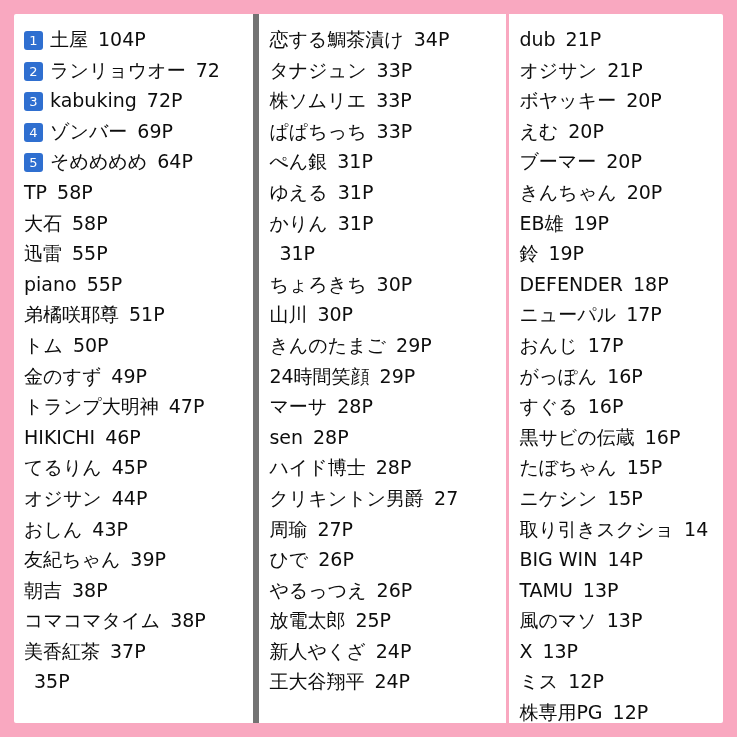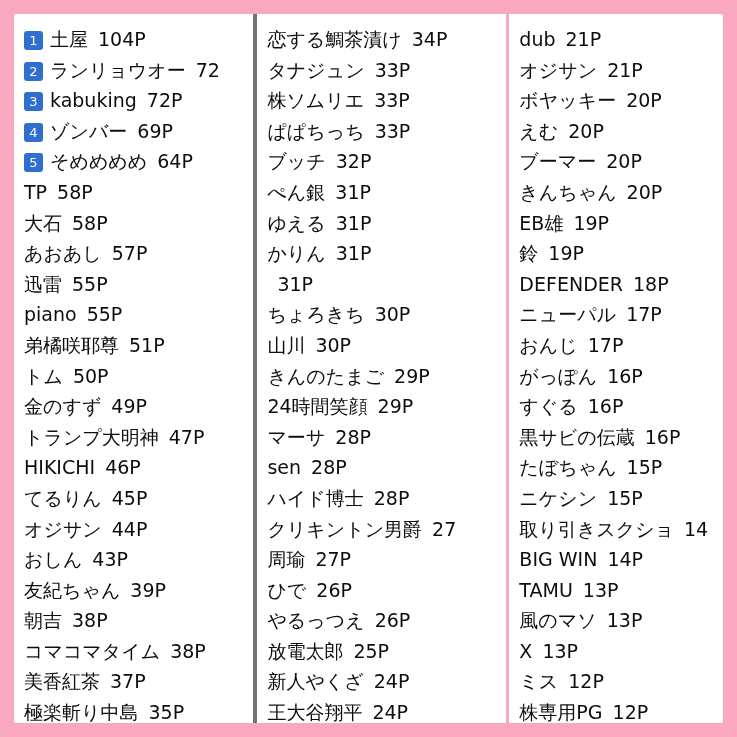--- a/index.html
+++ b/index.html
@@ -34,21 +34,21 @@
   .column {
     box-sizing: border-box;
     height: 100%;
     padding: 10px 6px 6px 10px;
     display: flex;
     flex-direction: column;
     justify-content: flex-start;
     overflow: hidden;
   }
   .col-1 { width: 250px; }
-  .col-2 { width: 264px; border-left: 4px solid #737373; }
+  .col-2 { width: 264px; border-left: 6px solid #737373; }
   .col-3 { width: 226px; border-left: 3px solid #f9a8c0; }
 
   .entry {
     display: flex;
     flex-direction: row;
     align-items: baseline;
     height: 30.6px;
     line-height: 30.6px;
     white-space: nowrap;
     font-size: 19px;
@@ -113,24 +113,20 @@
         </div>
         <div class="entry no-badge">
           <span class="ename">TP</span>
           <span class="epoints">58P</span>
         </div>
         <div class="entry no-badge">
           <span class="ename">大石</span>
           <span class="epoints">58P</span>
         </div>
         <div class="entry no-badge">
-          <span class="ename">あおあし</span>
-          <span class="epoints">57P</span>
-        </div>
-        <div class="entry no-badge">
           <span class="ename">迅雷</span>
           <span class="epoints">55P</span>
         </div>
         <div class="entry no-badge">
           <span class="ename">piano</span>
           <span class="epoints">55P</span>
         </div>
         <div class="entry no-badge">
           <span class="ename">弟橘咲耶尊</span>
           <span class="epoints">51P</span>
@@ -173,44 +169,39 @@
         </div>
         <div class="entry no-badge">
           <span class="ename">コマコマタイム</span>
           <span class="epoints">38P</span>
         </div>
         <div class="entry no-badge">
           <span class="ename">美香紅茶</span>
           <span class="epoints">37P</span>
         </div>
         <div class="entry no-badge">
-          <span class="ename">極楽斬り中島</span>
           <span class="epoints">35P</span>
         </div>
       </div>
     <div class="column col-2">
         <div class="entry no-badge">
           <span class="ename">恋する鯛茶漬け</span>
           <span class="epoints">34P</span>
         </div>
         <div class="entry no-badge">
           <span class="ename">タナジュン</span>
           <span class="epoints">33P</span>
         </div>
         <div class="entry no-badge">
           <span class="ename">株ソムリエ</span>
           <span class="epoints">33P</span>
         </div>
         <div class="entry no-badge">
           <span class="ename">ぱぱちっち</span>
           <span class="epoints">33P</span>
-        </div>
-        <div class="entry no-badge">
-          <span class="ename">ブッチ</span>
-          <span class="epoints">32P</span>
         </div>
         <div class="entry no-badge">
           <span class="ename">ぺん銀</span>
           <span class="epoints">31P</span>
         </div>
         <div class="entry no-badge">
           <span class="ename">ゆえる</span>
           <span class="epoints">31P</span>
         </div>
         <div class="entry no-badge">

